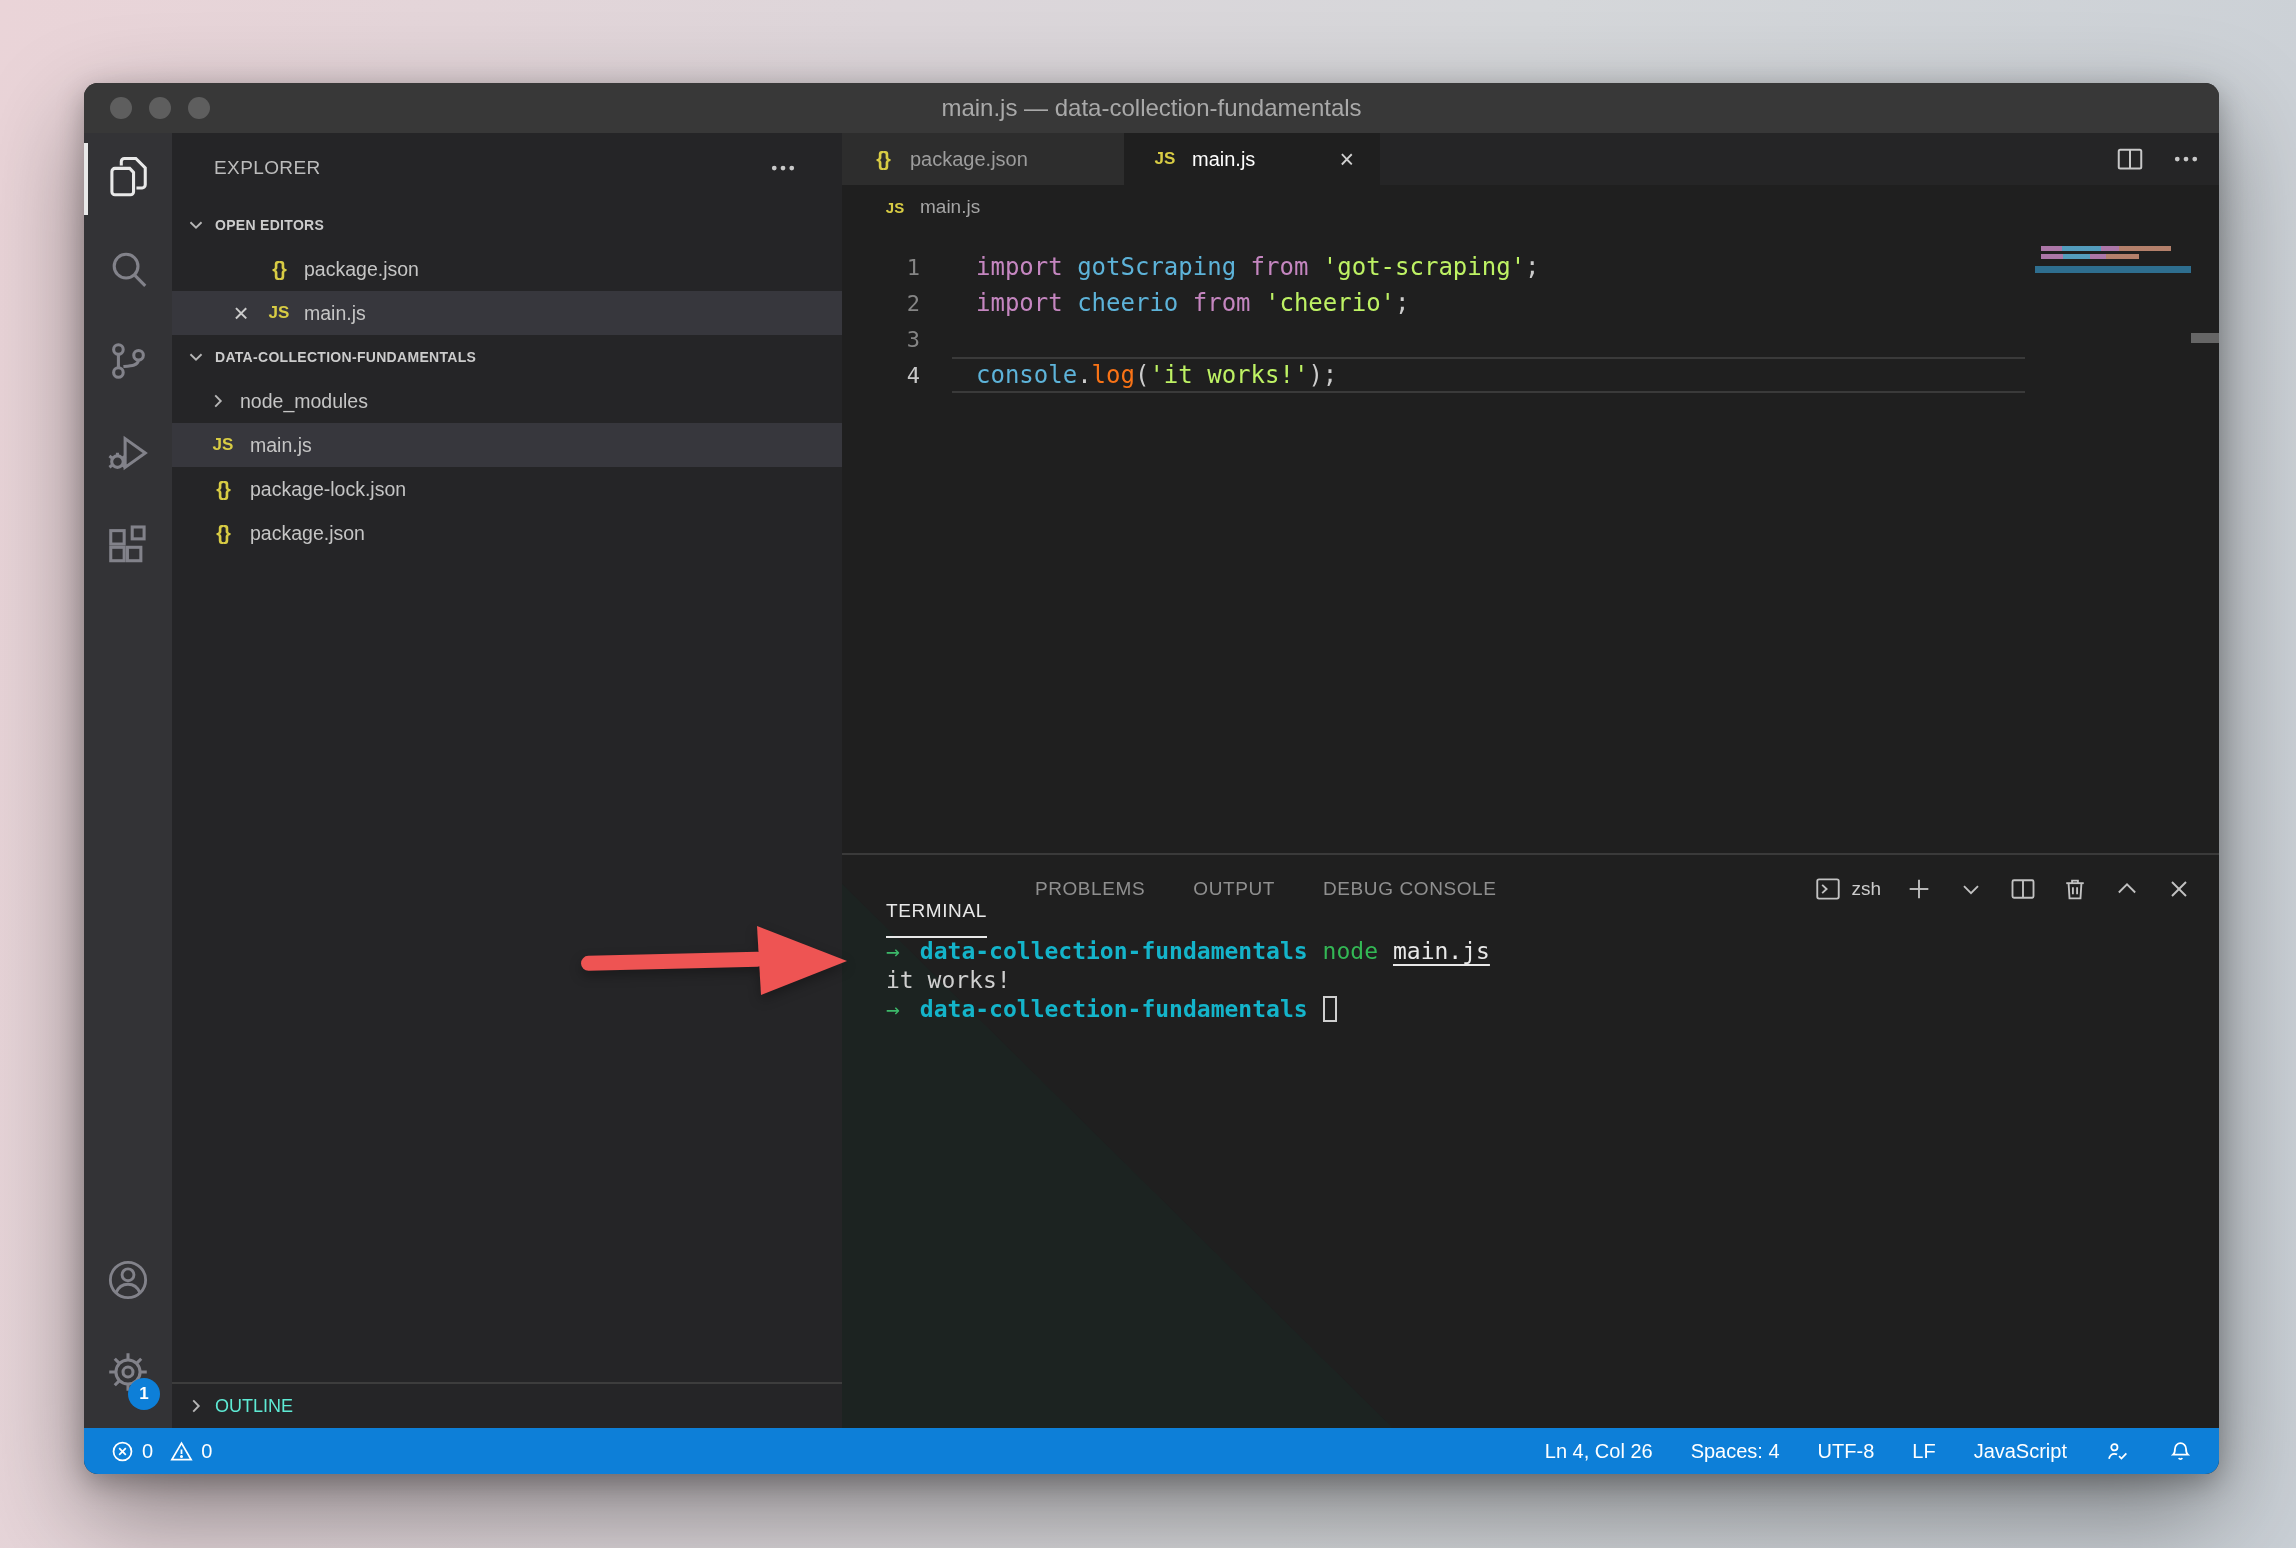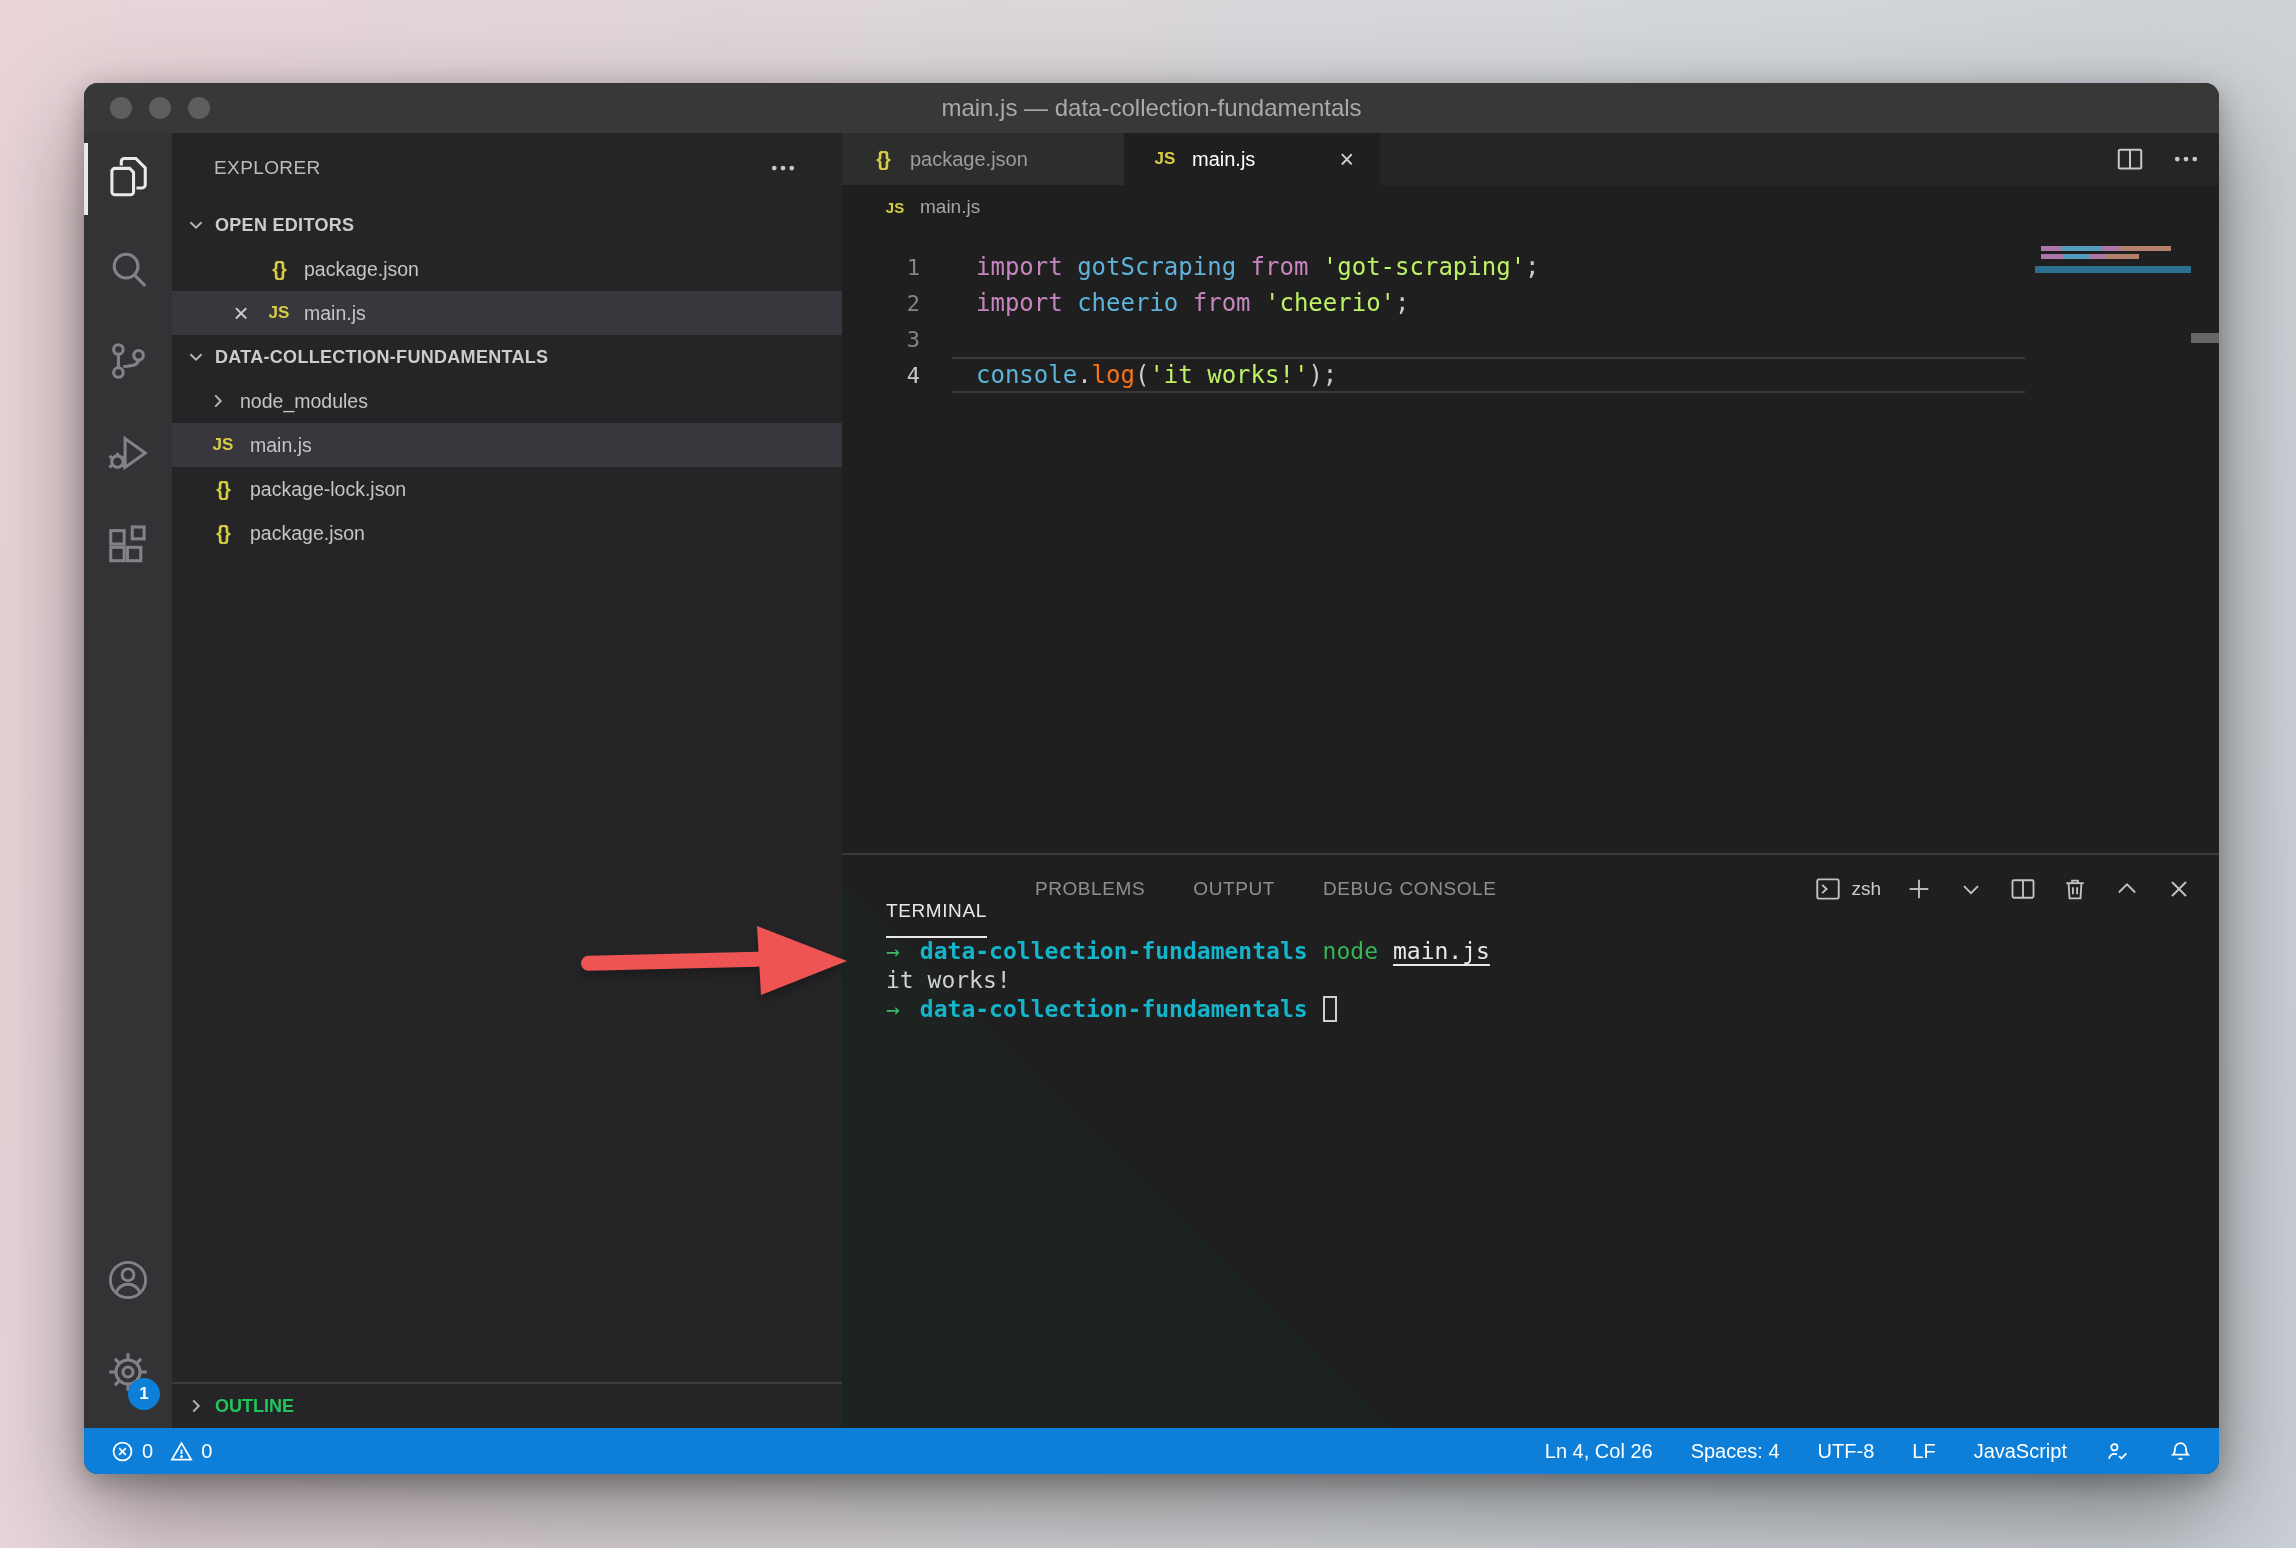--- a/index.html
+++ b/index.html
@@ -41,32 +41,32 @@
   .sidebar { flex:0 0 670px; background:#252527; color:#c5c5c5;
     display:flex; flex-direction:column; min-height:0; }
   .sidebar-title { flex:0 0 70px; display:flex; align-items:center;
     padding:0 44px 0 42px; font-size:19px; letter-spacing:.4px; color:#bcbcbc; }
   .dots-btn { margin-left:auto; color:#c9c9c9; cursor:pointer; display:flex; }
   .dots-btn svg { width:30px; height:30px; }
   .row { flex:0 0 44px; display:flex; align-items:center; font-size:19.5px;
     white-space:nowrap; cursor:pointer; }
   .row.selected { background:#37373d; }
   .sec { padding-left:14px; gap:9px; }
-  .sec .label { font-weight:700; font-size:18px; letter-spacing:.3px; color:#cccccc; }
+  .sec .label { font-weight:700; font-size:14px; letter-spacing:.3px; color:#cccccc; }
   .chev { width:20px; height:20px; color:#b6b6b6; flex:0 0 20px; }
   .oe { padding-left:56px; gap:10px; }
   .oe .slot { width:26px; flex:0 0 26px; text-align:center; }
   .tree { padding-left:36px; gap:12px; }
   .close-x { color:#cccccc; font-size:26px; line-height:1; }
   .ficon { font-weight:700; flex:0 0 30px; text-align:center; }
   .json-ico { color:#d8cc44; font-size:20px; letter-spacing:-1px; }
   .js-ico { color:#d8cc44; font-size:17px; }
   .outline-row { margin-top:auto; flex:0 0 46px; border-top:2px solid #3d3d3d;
     display:flex; align-items:center; padding-left:14px; gap:9px; cursor:pointer; }
-  .outline-row .label { font-weight:700; font-size:18px; color:#22c55e; }
+  .outline-row .label { font-weight:400; font-size:18px; color:#5eead4; }
 
   
   .editor-group { flex:1; display:flex; flex-direction:column; min-width:0; background:#1f1f1f; }
   .tabbar { flex:0 0 52px; background:#252526; display:flex; align-items:stretch; }
   .tab { display:flex; align-items:center; gap:12px; padding:0 26px; font-size:20px; cursor:pointer; }
   .tab.inactive { width:282px; background:#2d2d2d; color:#9d9d9d; }
   .tab.active { width:256px; background:#1f1f1f; color:#ffffff; }
   .tab .tab-close { margin-left:auto; font-size:25px; color:#d0d0d0; }
   .tab-actions { margin-left:auto; display:flex; align-items:center; gap:26px;
     padding-right:18px; color:#c8c8c8; }

